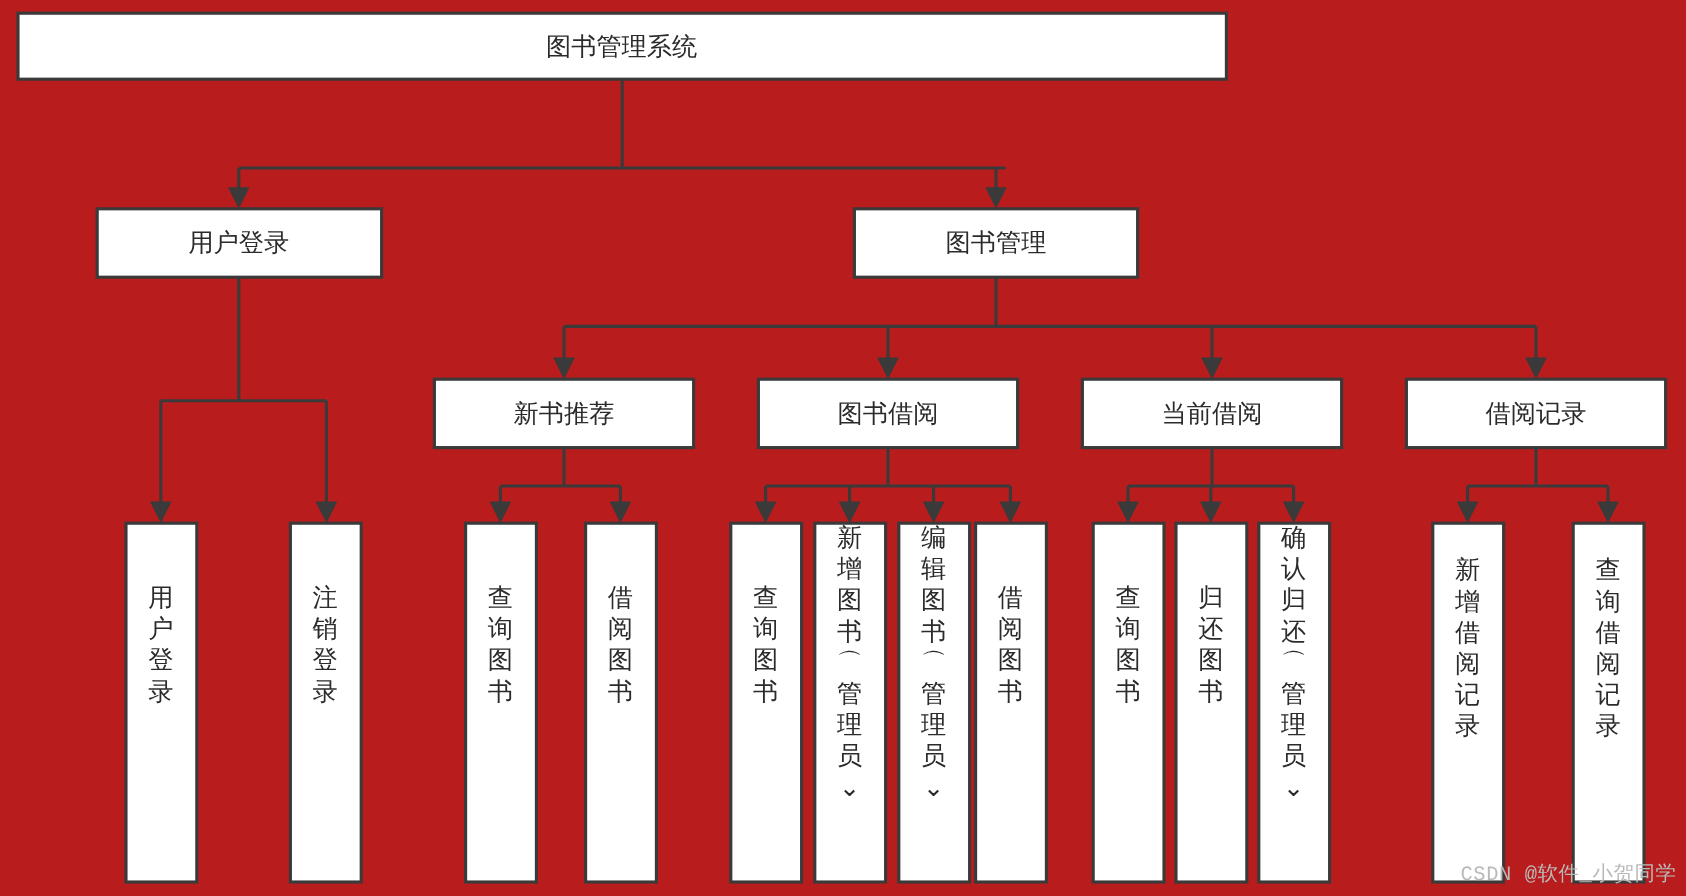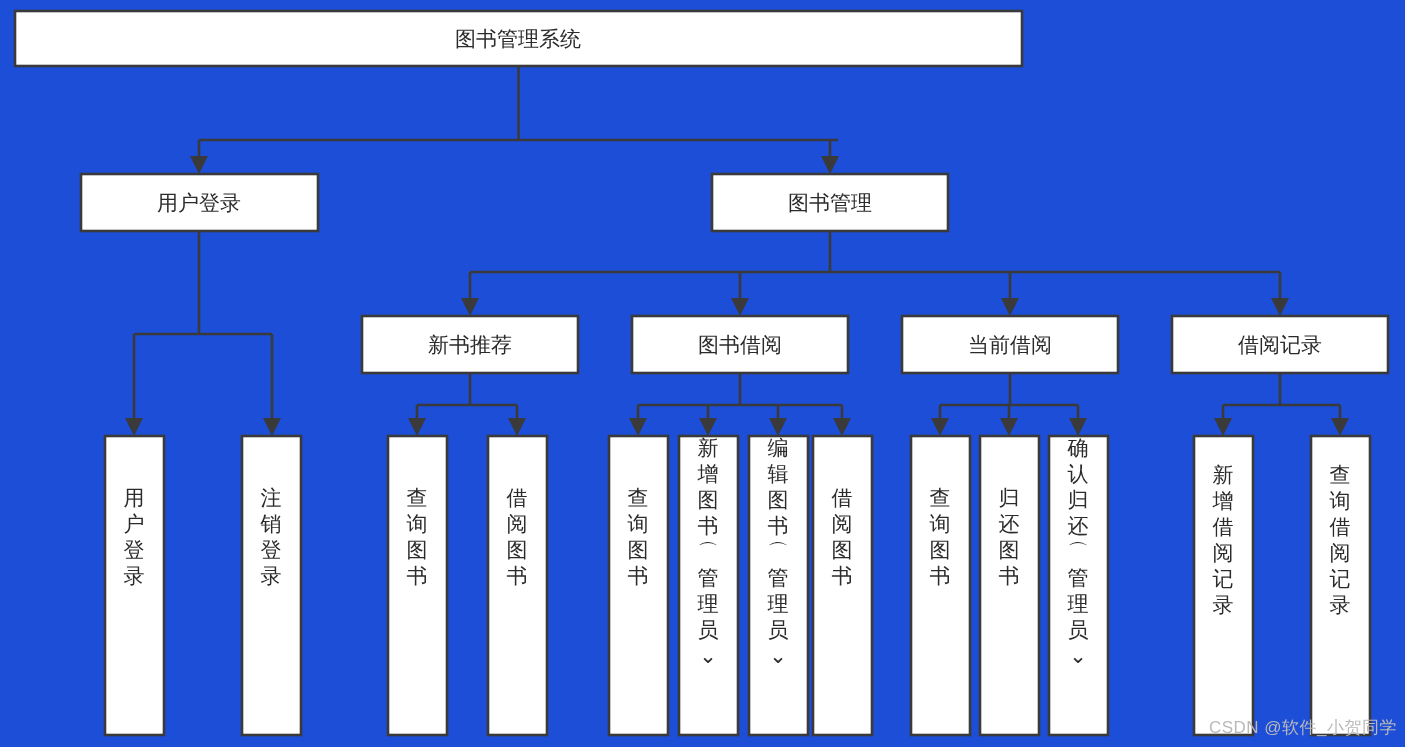--- a/index.html
+++ b/index.html
@@ -7,21 +7,21 @@
     padding: 0;
     background: #ffffff;
   }
   body {
     font-family: "Liberation Sans", "DejaVu Sans", sans-serif;
   }
   #diagram-root {
     position: relative;
     width: 1405px;
     height: 747px;
-    background: #1d4ed8;
+    background: #b91c1c;
     overflow: hidden;
   }
   svg.diagram-canvas {
     position: absolute;
     left: 0;
     top: 0;
     width: 1405px;
     height: 747px;
   }
   .node-box {
@@ -48,21 +48,21 @@
   .node-label-vertical {
     fill: #2b2b2b;
     font-family: "Liberation Sans", "DejaVu Sans", sans-serif;
     font-size: 21px;
     text-anchor: middle;
   }
   .watermark {
     position: absolute;
     right: 8px;
     bottom: 8px;
-    font-family: Liberation Sans, sans-serif;
+    font-family: Liberation Mono, monospace;
     font-size: 17px;
     color: #b9b9b9;
     letter-spacing: 0.5px;
     white-space: nowrap;
     pointer-events: none;
   }
 </style>
 </head>
 <body>
 

